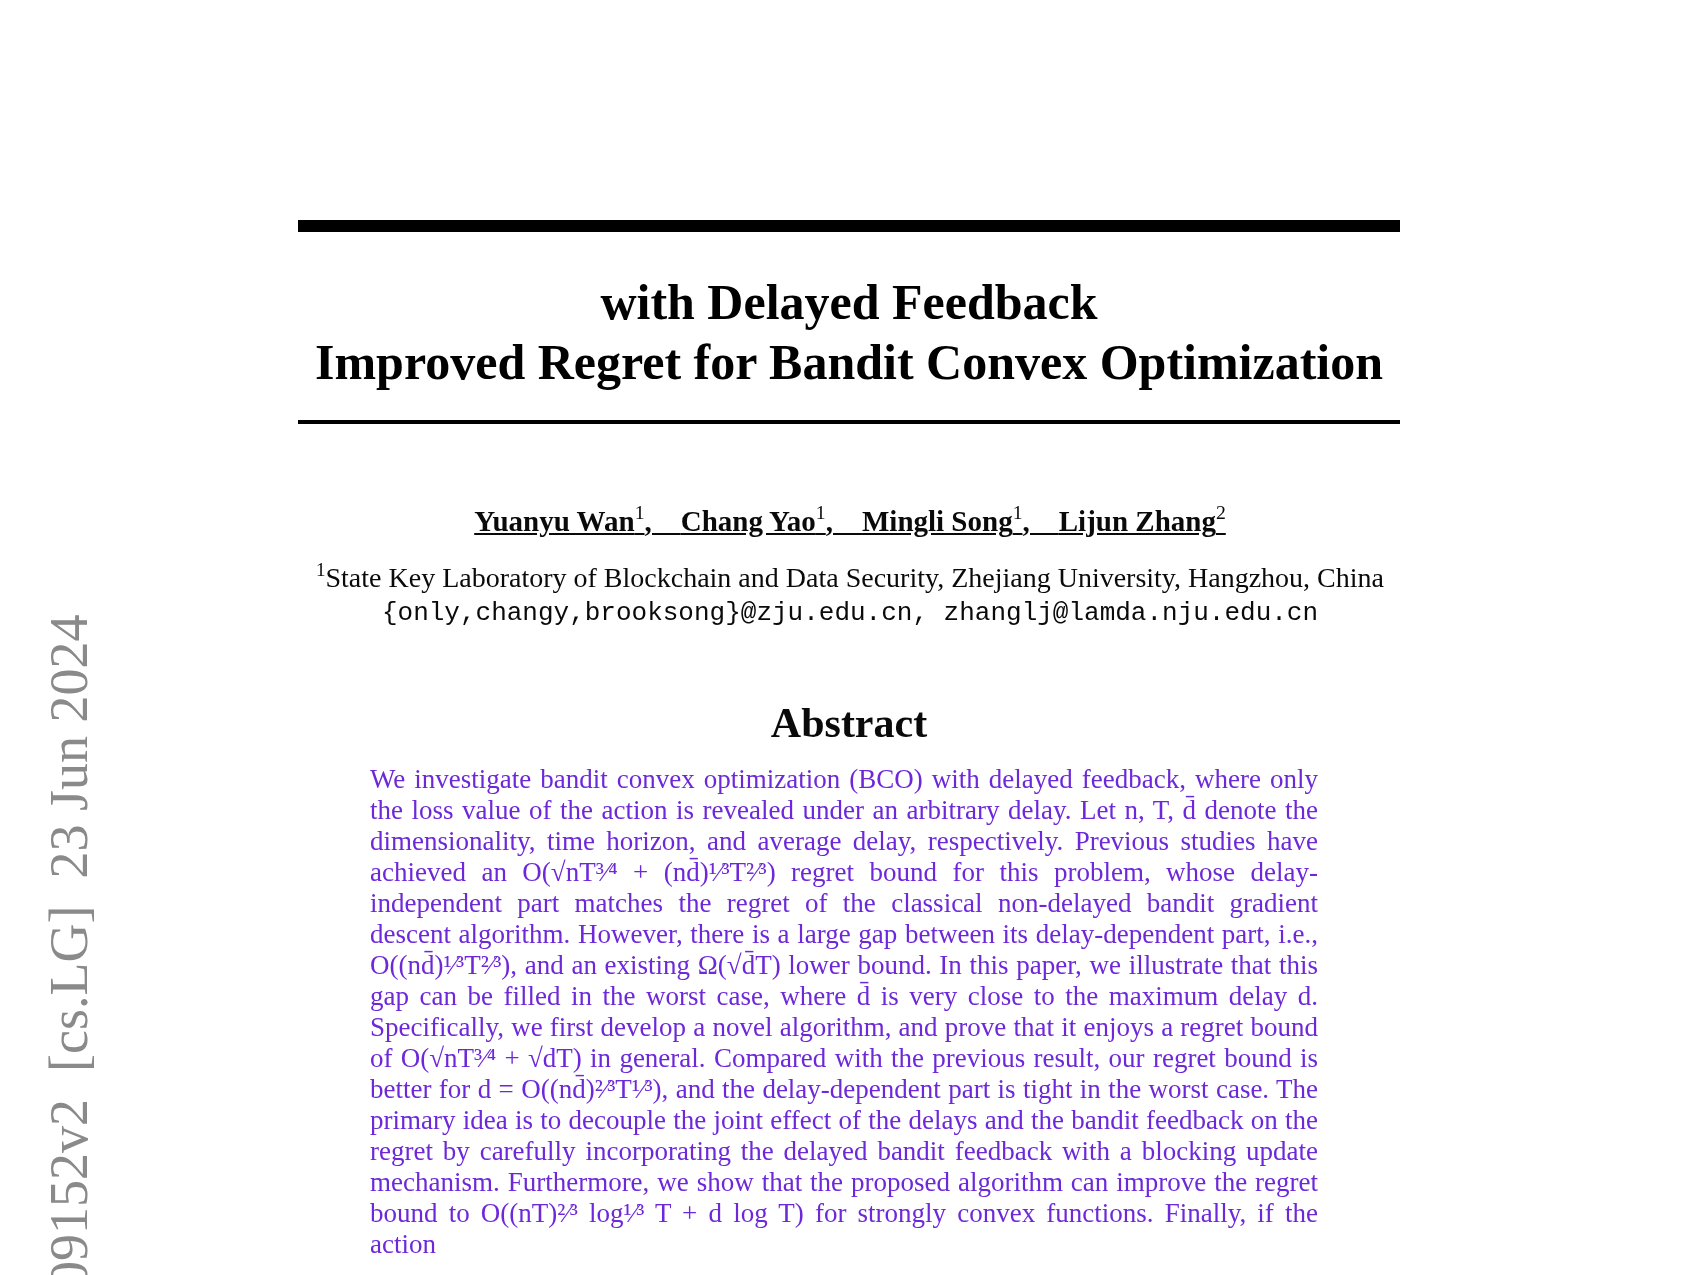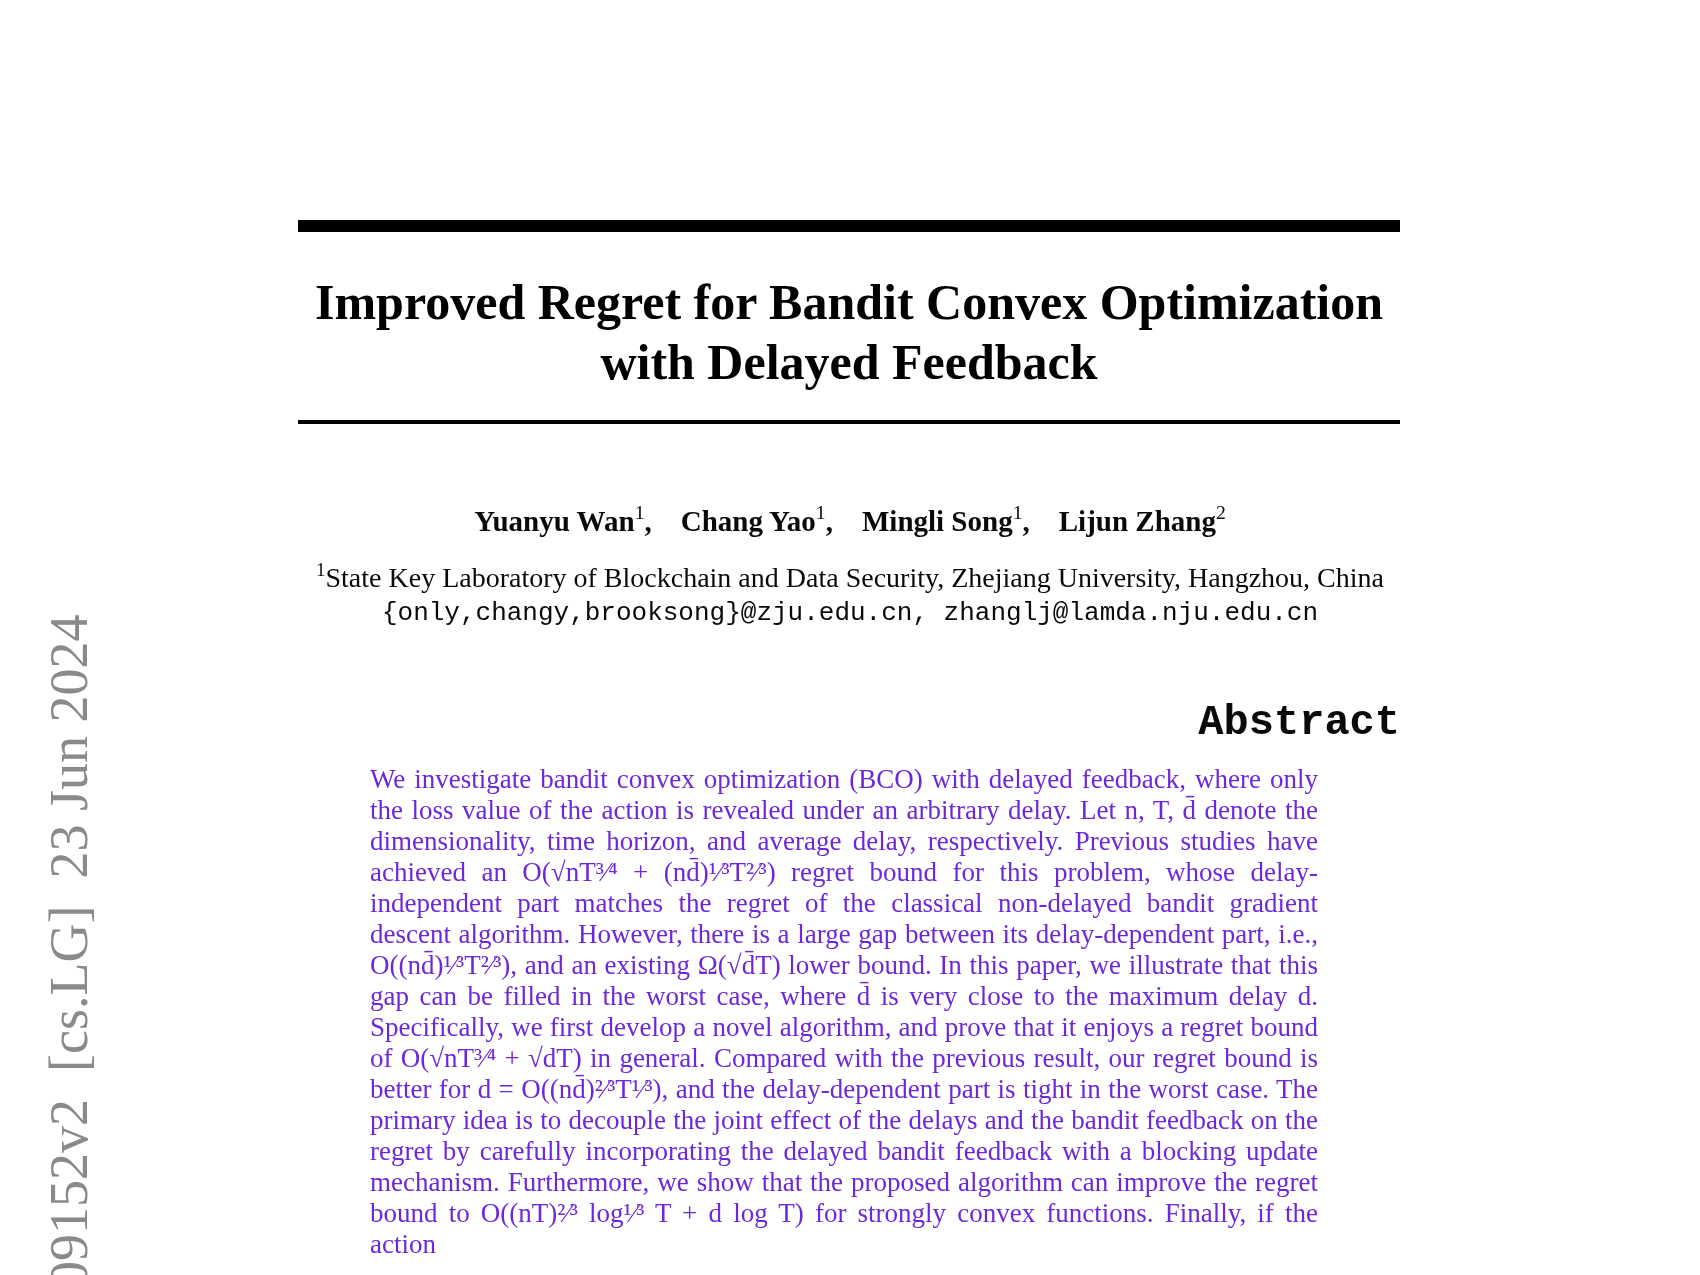--- a/index.html
+++ b/index.html
@@ -62,20 +62,21 @@
   .authors-line {
     position: absolute;
     left: 200px;
     top: 496px;
     width: 1300px;
     text-align: center;
     font-size: 29px;
     line-height: 34px;
     font-weight: bold;
     white-space: pre-wrap;
+    text-decoration: underline;
   }
   .authors-line sup,
   .affiliation-line sup {
     font-weight: normal;
     font-size: 0.68em;
     position: relative;
     top: -0.05em;
   }
   .affiliation-line {
     position: absolute;
@@ -97,25 +98,24 @@
     text-align: center;
     font-size: 26px;
     line-height: 30px;
     font-family: "Liberation Mono", "DejaVu Sans Mono", monospace;
   }
   .abstract-heading {
     position: absolute;
     left: 298px;
     top: 700px;
     width: 1102px;
-    text-align: right;
+    text-align: center;
     font-size: 42px;
     line-height: 46px;
     font-weight: bold;
-    font-family: Liberation Mono, monospace;
   }
   .abstract-body {
     position: absolute;
     left: 370px;
     top: 764px;
     width: 948px;
     font-size: 27px;
     line-height: 31px;
     text-align: justify;
     color: #6d28d9;
@@ -124,22 +124,22 @@
 </head>
 <body>
 
 <div class="page">
 
   <div class="arxiv-stamp">09152v2  [cs.LG]  23 Jun 2024</div>
 
   <div class="rule-thick"></div>
 
   <div class="paper-title">
+    <div>with Delayed Feedback</div>
     <div>Improved Regret for Bandit Convex Optimization</div>
-    <div>with Delayed Feedback</div>
   </div>
 
   <div class="rule-thin"></div>
 
   <div class="authors-line"><span>Yuanyu Wan</span><sup>1</sup><span>,  </span><span>Chang Yao</span><sup>1</sup><span>,  </span><span>Mingli Song</span><sup>1</sup><span>,  </span><span>Lijun Zhang</span><sup>2</sup></div>
 
   <div class="affiliation-line affil-1"><sup>1</sup><span>State Key Laboratory of Blockchain and Data Security, Zhejiang University, Hangzhou, China</span></div>
 
 
   <div class="emails-line">{only,changy,brooksong}@zju.edu.cn, zhanglj@lamda.nju.edu.cn</div>

